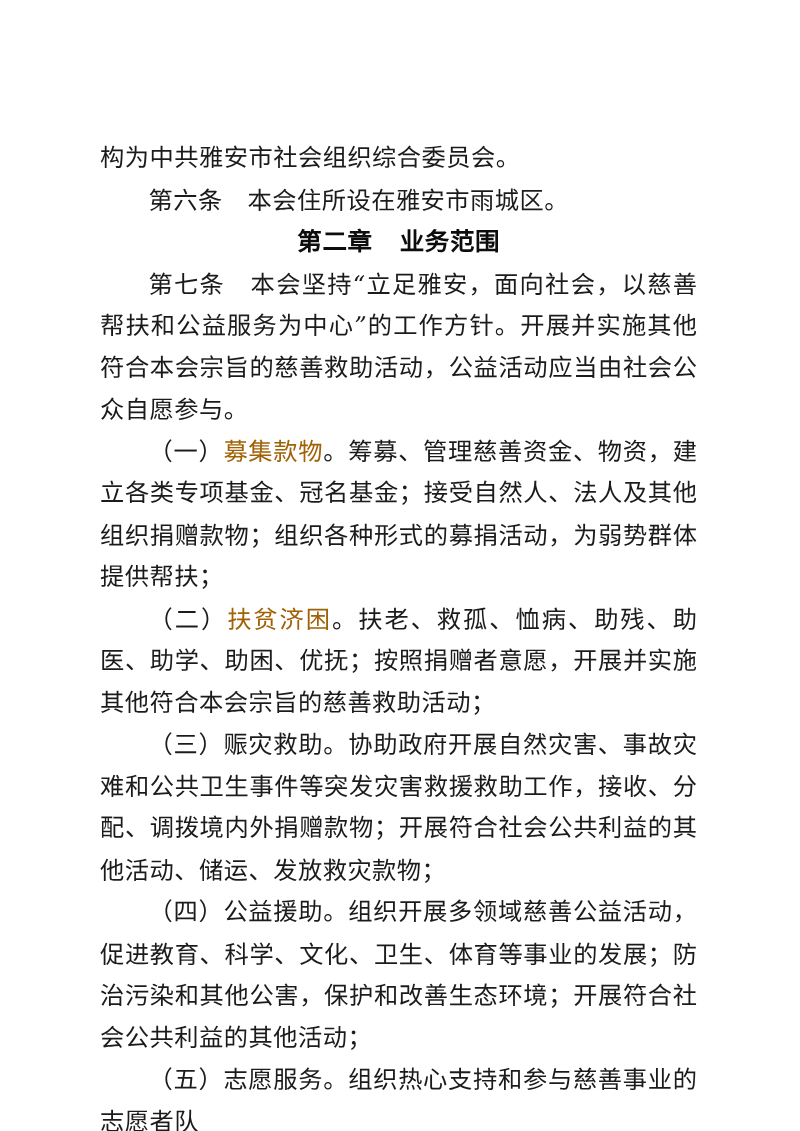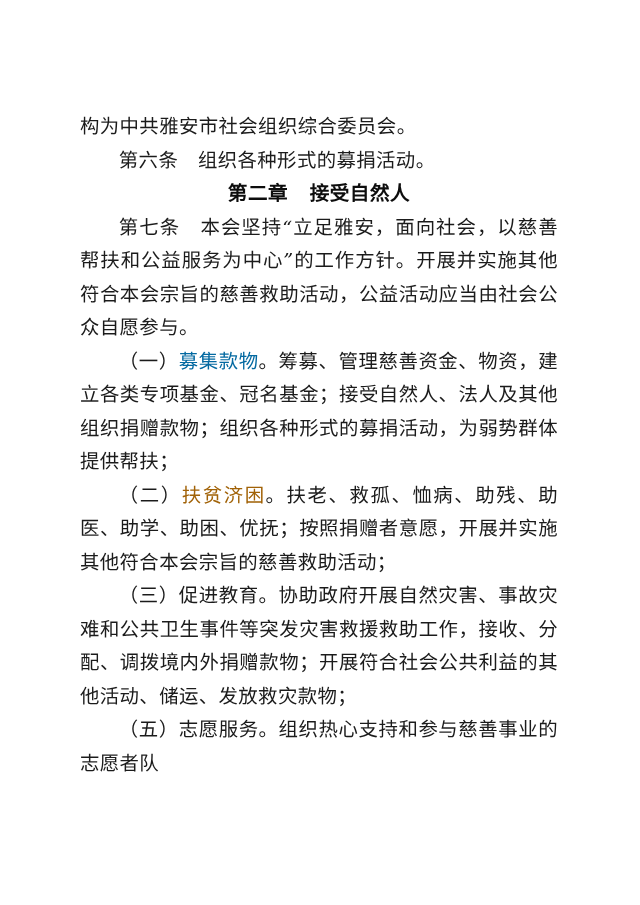--- a/index.html
+++ b/index.html
@@ -82,43 +82,46 @@
 
 <div id="page" style="background: rgb(255, 255, 255);">
 
   <div id="doc-body">
 
     <p class="para cont">
       <span class="zh">构为中共雅安市社会组织综合委员会。</span>
     </p>
 
     <p class="para indent">
-      <span class="zh">第六条　组织各种形式的募捐活动。</span>
+      <span class="zh">第六条　本会住所设在雅安市雨城区。</span>
     </p>
 
     <p class="chapter-heading">
-      <span>第二章</span><span class="gap"></span><span>接受自然人</span>
+      <span>第二章</span><span class="gap"></span><span>业务范围</span>
     </p>
 
     <p class="para indent">
       <span class="zh">第七条　本会坚持“立足雅安，面向社会，以慈善帮扶和公益服务为中心”的工作方针。开展并实施其他符合本会宗旨的慈善救助活动，公益活动应当由社会公众自愿参与。</span>
     </p>
 
 
     <p class="para indent">
-      <span class="zh">（一）</span><span class="zh blue" style="color: #0369a1;">募集款物</span><span class="zh">。筹募、管理慈善资金、物资，建立各类专项基金、冠名基金；接受自然人、法人及其他组织捐赠款物；组织各种形式的募捐活动，为弱势群体提供帮扶；</span>
+      <span class="zh">（一）</span><span class="zh blue" style="color: #a16207;">募集款物</span><span class="zh">。筹募、管理慈善资金、物资，建立各类专项基金、冠名基金；接受自然人、法人及其他组织捐赠款物；组织各种形式的募捐活动，为弱势群体提供帮扶；</span>
     </p>
 
     <p class="para indent">
       <span class="zh">（二）</span><span class="zh blue" style="color: #a16207;">扶贫济困</span><span class="zh">。扶老、救孤、恤病、助残、助医、助学、助困、优抚；按照捐赠者意愿，开展并实施其他符合本会宗旨的慈善救助活动；</span>
     </p>
 
     <p class="para indent">
-      <span class="zh">（三）</span><span class="zh" style="color: rgb(27, 27, 27);">促进教育</span><span class="zh">。协助政府开展自然灾害、事故灾难和公共卫生事件等突发灾害救援救助工作，接收、分配、调拨境内外捐赠款物；开展符合社会公共利益的其他活动、储运、发放救灾款物；</span>
+      <span class="zh">（三）</span><span class="zh" style="color: rgb(27, 27, 27);">赈灾救助</span><span class="zh">。协助政府开展自然灾害、事故灾难和公共卫生事件等突发灾害救援救助工作，接收、分配、调拨境内外捐赠款物；开展符合社会公共利益的其他活动、储运、发放救灾款物；</span>
     </p>
 
+    <p class="para indent">
+      <span class="zh">（四）</span><span class="zh" style="color: rgb(27, 27, 27);">公益援助</span><span class="zh">。组织开展多领域慈善公益活动，促进教育、科学、文化、卫生、体育等事业的发展；防治污染和其他公害，保护和改善生态环境；开展符合社会公共利益的其他活动；</span>
+    </p>
 
     <p class="para indent">
       <span class="zh">（五）</span><span class="zh" style="color: rgb(27, 27, 27);">志愿服务</span><span class="zh">。组织热心支持和参与慈善事业的志愿者队</span>
     </p>
 
   </div>
 </div>
 
 </body></html>

